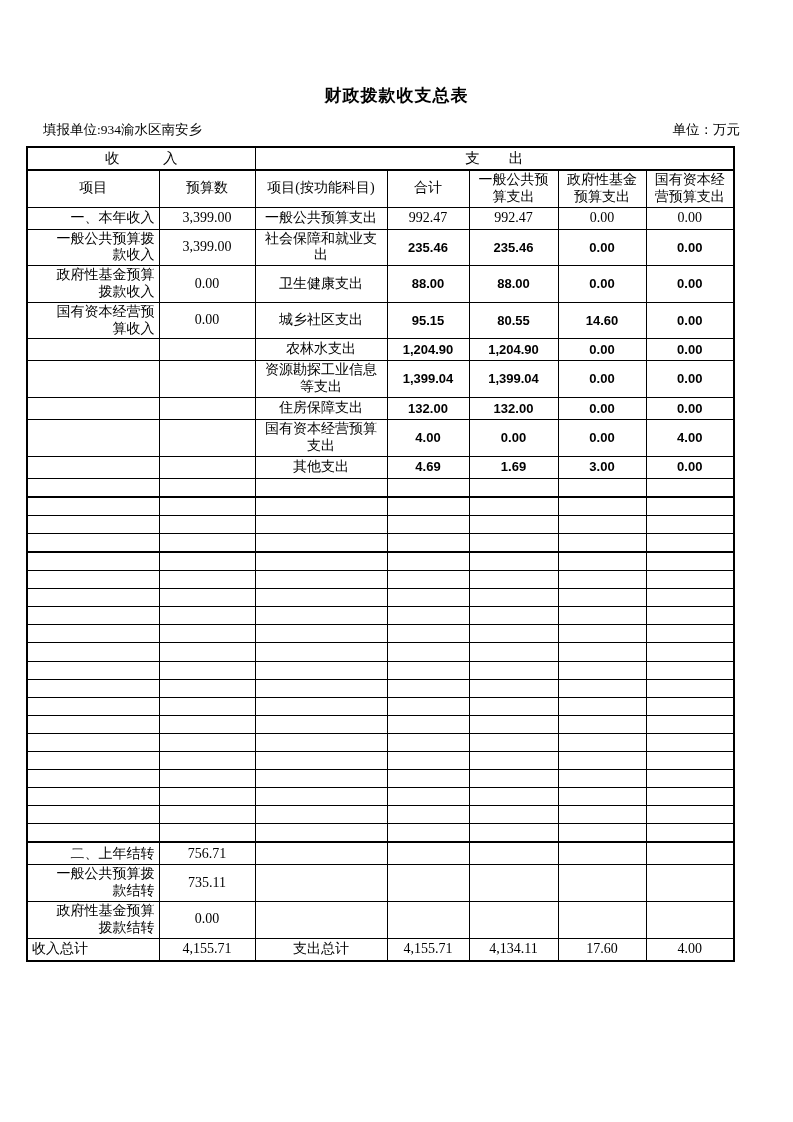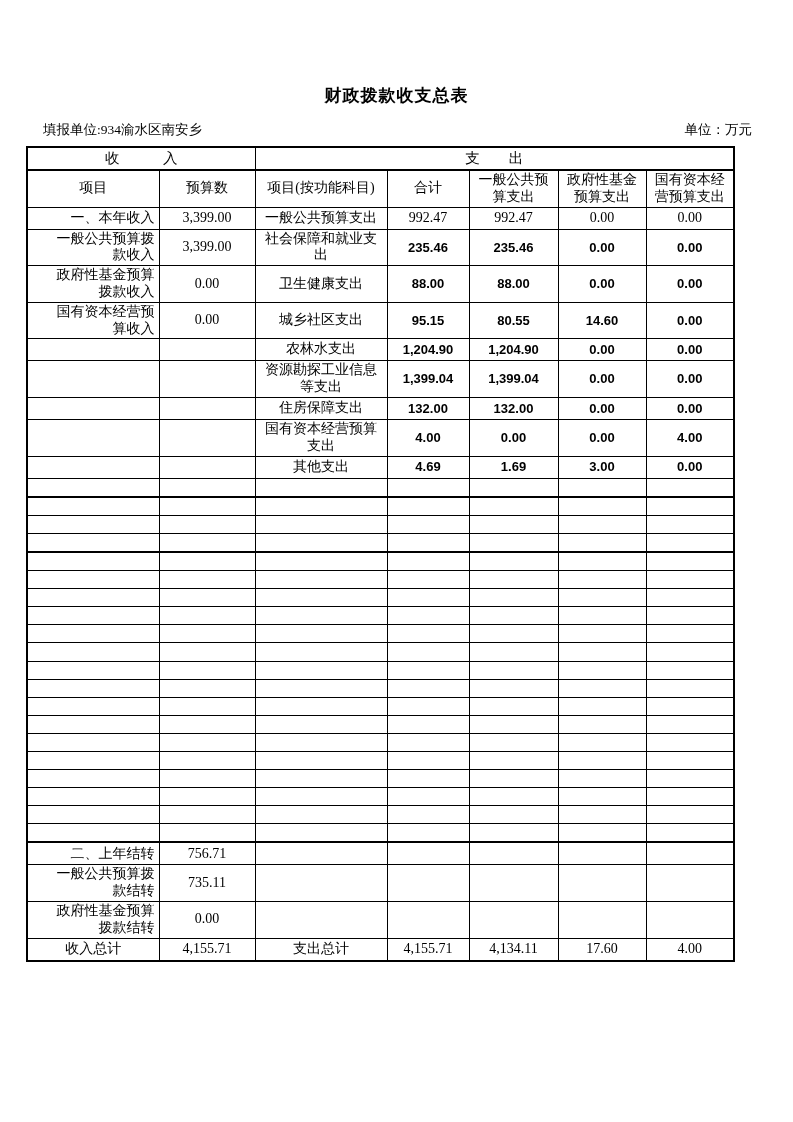--- a/index.html
+++ b/index.html
@@ -21,21 +21,21 @@
     padding-top: 84px;
     text-align: center;
     font-size: 17px;
     font-weight: bold;
     letter-spacing: 1px;
   }
   .meta-row {
     display: flex;
     justify-content: space-between;
     align-items: flex-end;
-    margin: 14px 41px 7px 43px;
+    margin: 14px 53px 7px 43px;
     font-size: 13.5px;
   }
   table.main-table {
     border-collapse: collapse;
     table-layout: fixed;
     margin-left: 26px;
     width: 707px;
     border: 2px solid #000;
   }
   td {
@@ -49,21 +49,21 @@
     word-break: break-all;
   }
   tr.section-header-row td {
     height: 19px;
     font-size: 14.5px;
     border-bottom-width: 2px;
   }
   tr.col-header-row td { height: 32px; }
   td.rev-item { text-align: right; }
   td.rev-item.indent { text-indent: 14px; }
-  td.rev-item.center { text-align: center; text-indent: 0; }
+  td.rev-item.center { text-align: left; text-indent: 0; }
   td.num-serif { font-family: "Liberation Serif", "DejaVu Serif", serif; }
   td.num-sans {
     font-family: "Liberation Sans", "DejaVu Sans", sans-serif;
     font-weight: 600;
     font-size: 13px;
   }
   tr.data td { height: 19px; }
   tr.empty td { height: 17.1px; padding: 0 4px; }
   tr.thick-top td { border-top-width: 2px; }
 </style>

